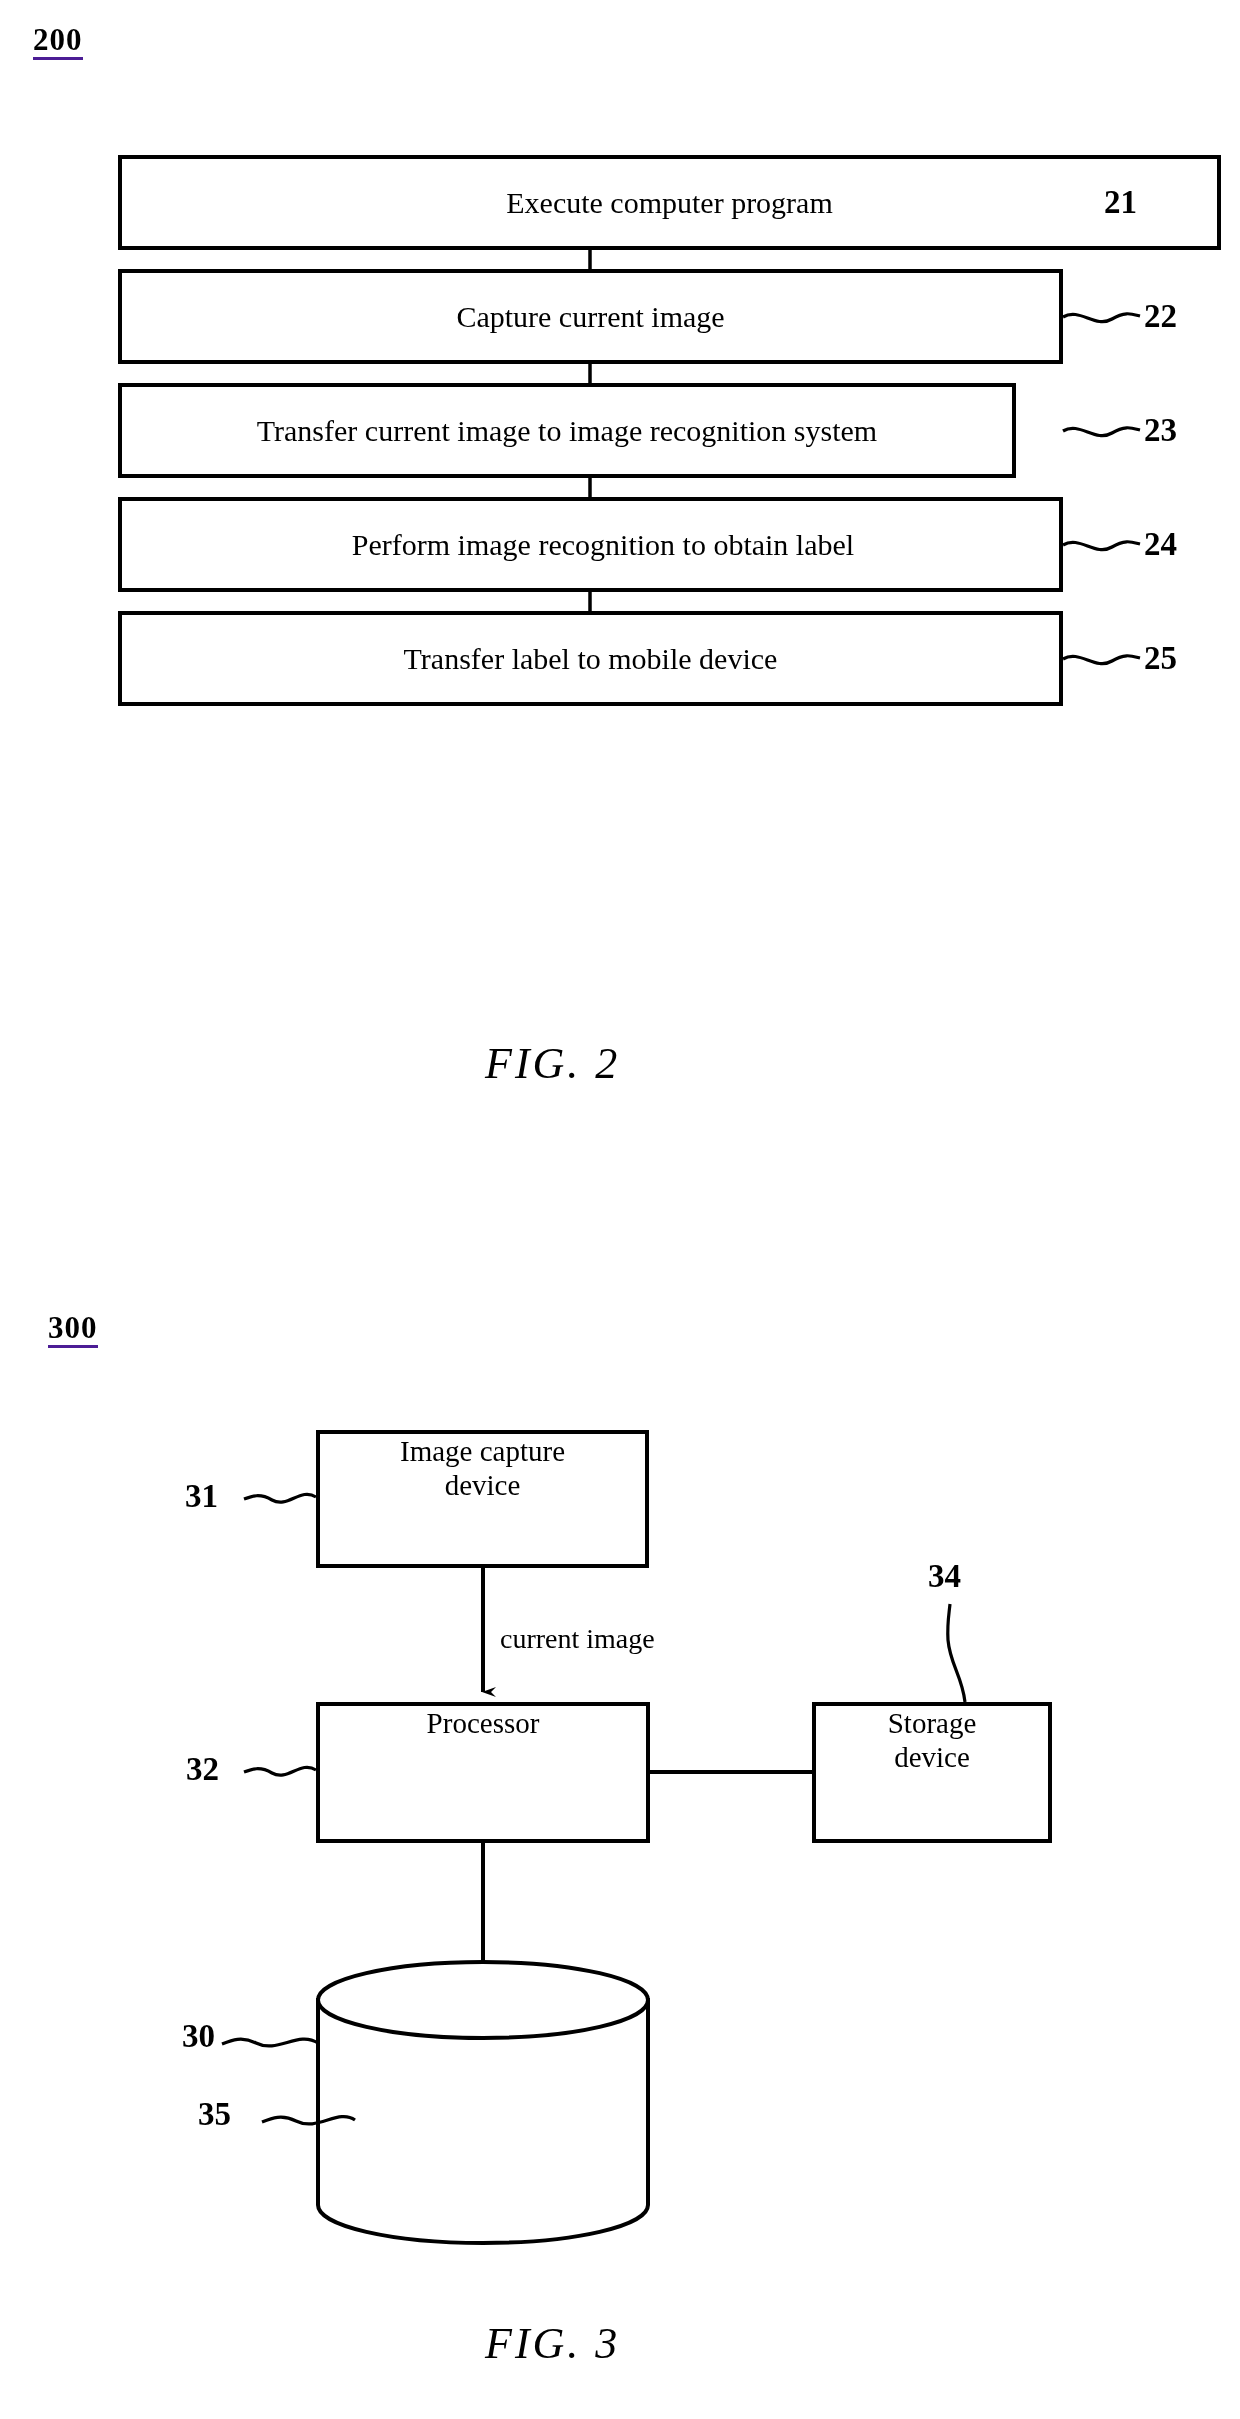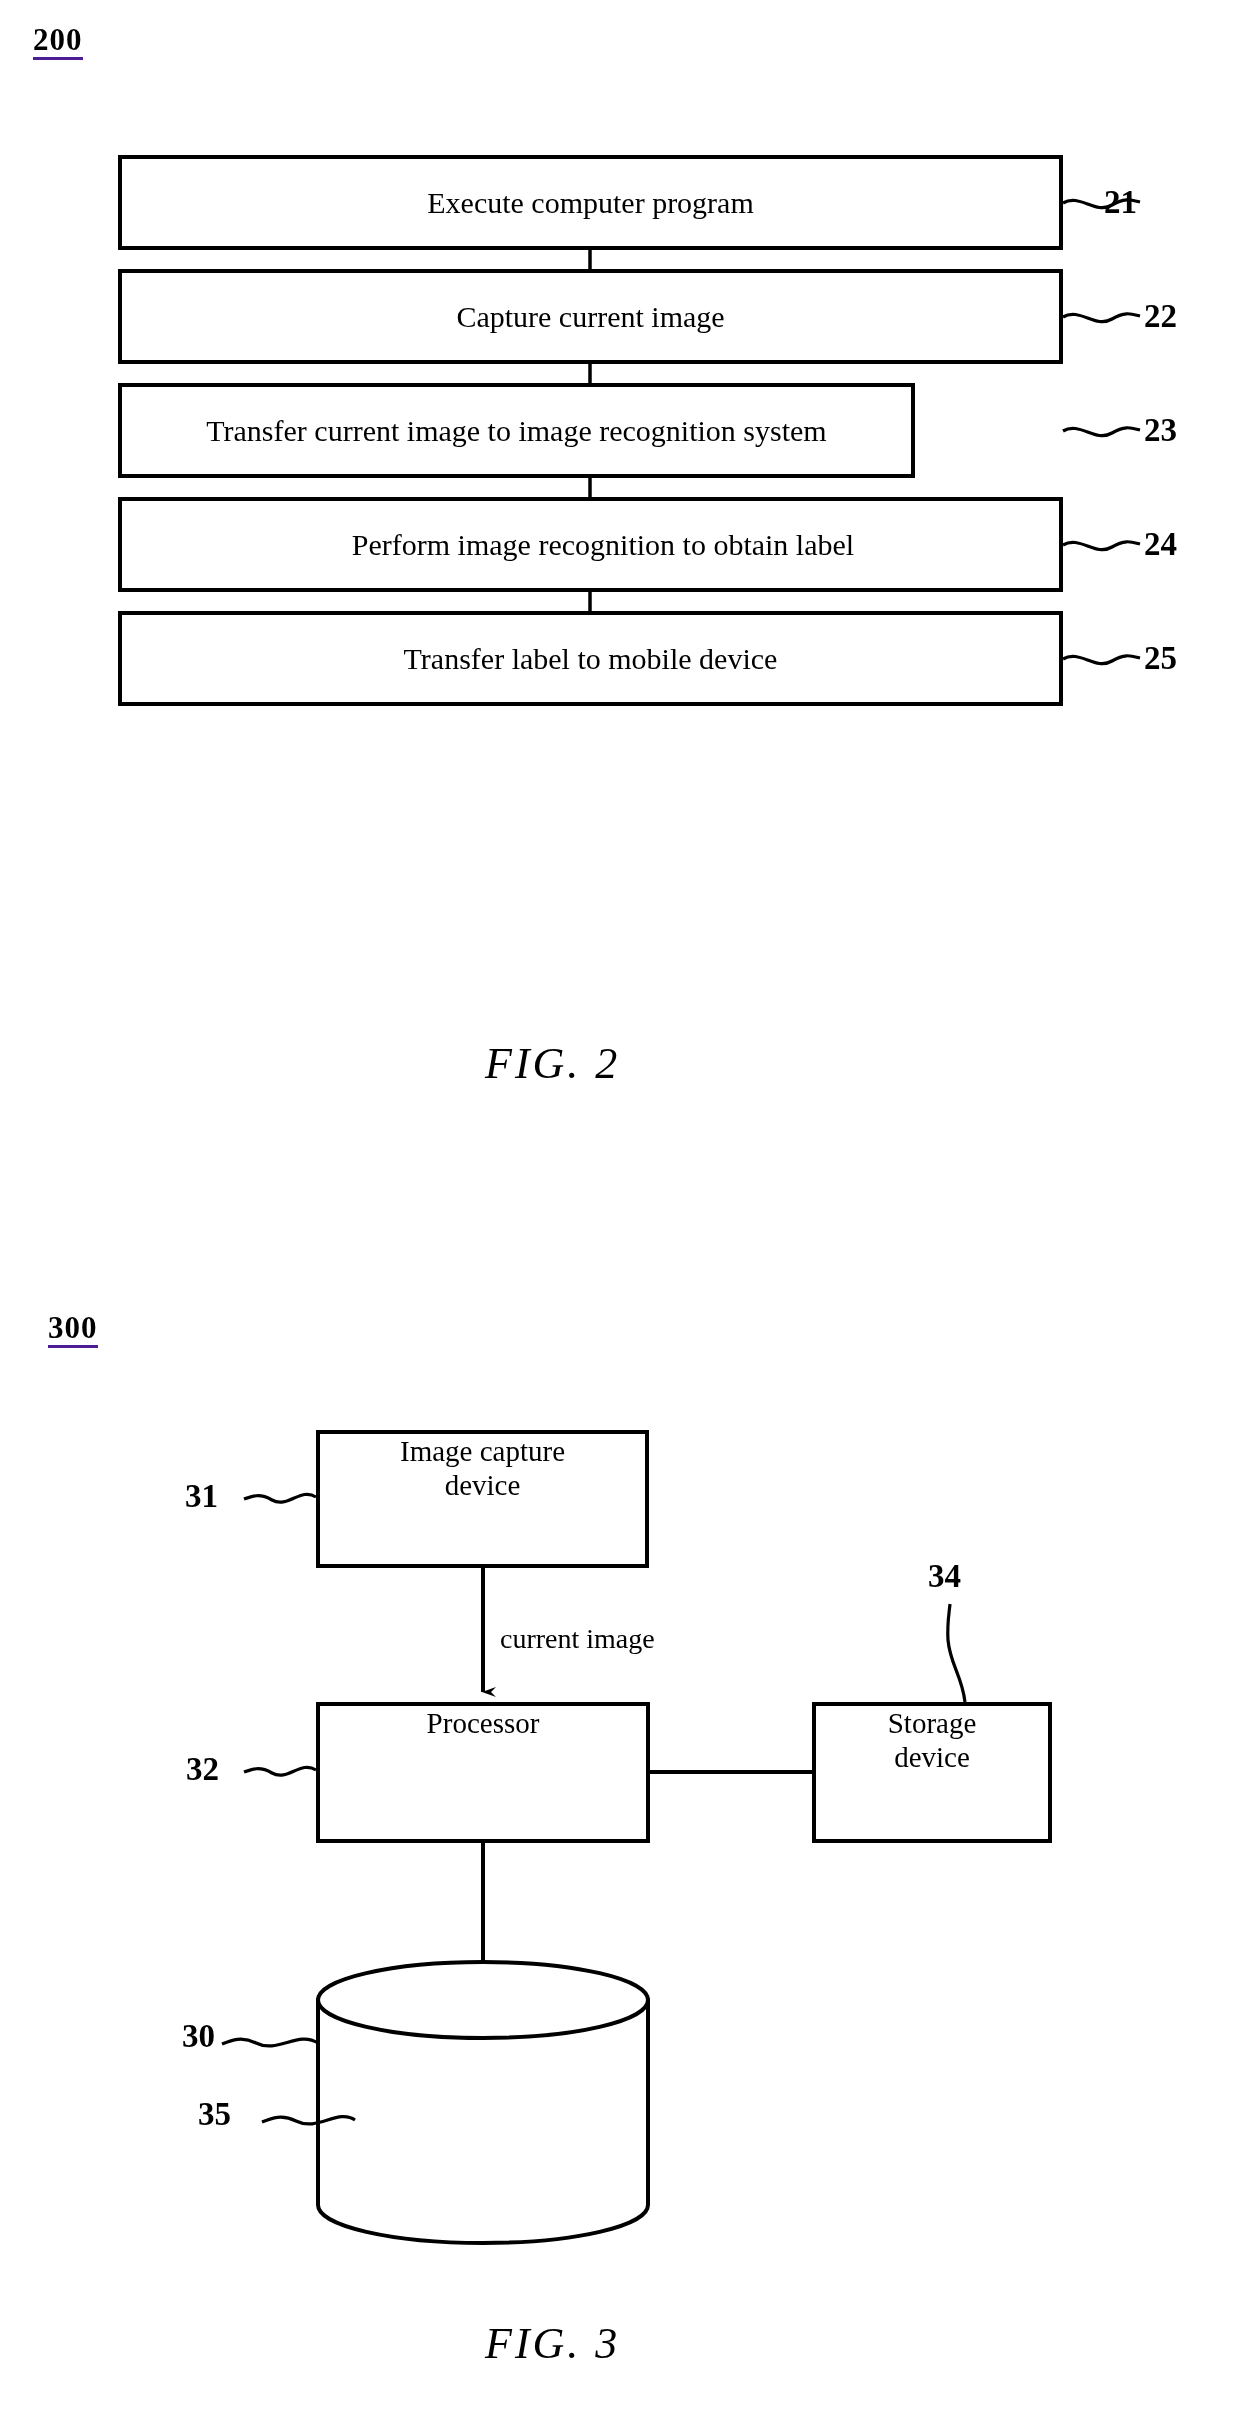--- a/index.html
+++ b/index.html
@@ -95,31 +95,31 @@
       <path d="M965,1702 C962,1676 950,1664 948,1640 C947,1624 949,1614 950,1604"></path>
 
       <path d="M318,2043 C298,2030 278,2054 256,2043 C242,2036 232,2040 222,2044"></path>
 
       <path d="M355,2120 C338,2108 318,2132 296,2121 C282,2114 272,2118 262,2122"></path>
     </g>
   </svg>
 
   <div class="fig-ref" style="left:33px;top:24px;">200</div>
 
-  <div class="pbox" style="left:118px;top:155px;width:945px;height:95px;">
+  <div class="pbox" style="left:118px;top:155px;width:1103px;height:95px;">
     <span>Execute computer program</span>
   </div>
   <div class="numlabel" style="left:1084px;top:186px;margin-left:20px;">21</div>
 
   <div class="pbox" style="left:118px;top:269px;width:945px;height:95px;">
     <span>Capture current image</span>
   </div>
   <div class="numlabel" style="left:1144px;top:300px;">22</div>
 
-  <div class="pbox" style="left:118px;top:383px;width:797px;height:95px;">
+  <div class="pbox" style="left:118px;top:383px;width:898px;height:95px;">
     <span>Transfer current image to image recognition system</span>
   </div>
   <div class="numlabel" style="left:1144px;top:414px;">23</div>
 
   <div class="pbox" style="left:118px;top:497px;width:945px;height:95px;padding-left:25px;">
     <span>Perform image recognition to obtain label</span>
   </div>
   <div class="numlabel" style="left:1144px;top:528px;">24</div>
 
   <div class="pbox" style="left:118px;top:611px;width:945px;height:95px;">

